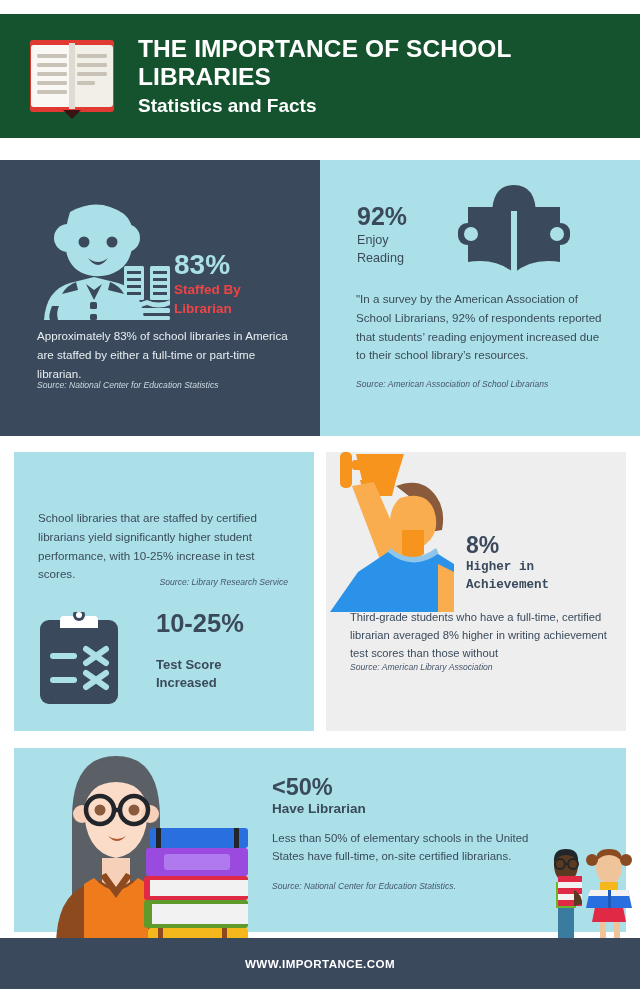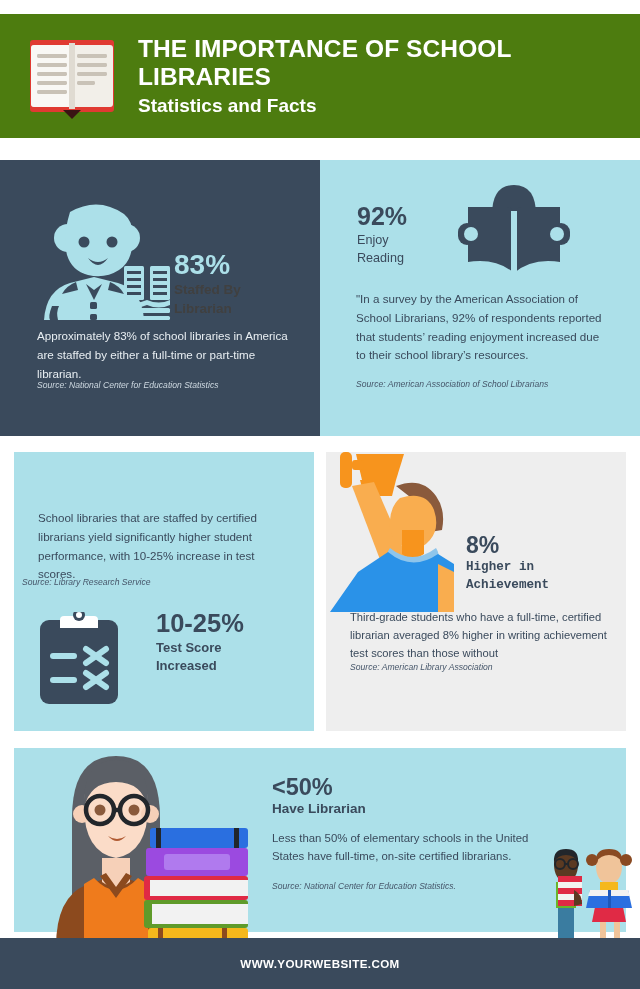--- a/index.html
+++ b/index.html
@@ -8,21 +8,21 @@
     background:#ffffff;
     font-family:"Liberation Sans", sans-serif;
     position:relative;
     overflow:hidden;
   }
   .page { position:relative; width:640px; height:989px; background:#fff; }
 
   
   .header {
     position:absolute; left:0; top:14px; width:640px; height:124px;
-    background:#4d7c0f;
+    background:#14532d;
     display:flex; align-items:center;
   }
   .header-logo { margin-left:22px; width:100px; height:88px; flex:0 0 auto; }
   .header-text { margin-left:16px; }
   .header-title {
     color:#ffffff; font-size:24.5px; font-weight:bold;
     letter-spacing:0.1px; line-height:1.12;
     font-family:"Liberation Sans", sans-serif;
   }
   .header-sub {
@@ -37,21 +37,21 @@
   .row2-right {
     position:absolute; left:320px; top:160px; width:320px; height:276px;
     background:#ace0e9;
   }
   .librarian-icon { position:absolute; left:36px; top:196px; width:136px; height:124px; }
   .stat83 { position:absolute; left:174px; top:250px; }
   .stat83 .num {
     color:#ace0e9; font-size:28px; font-weight:bold; line-height:1.05;
   }
   .stat83 .lbl {
-    color:#404040; font-size:13.5px; font-weight:bold; line-height:1.38; margin-top:2px;
+    color:#ef4444; font-size:13.5px; font-weight:bold; line-height:1.38; margin-top:2px;
   }
   .body83 {
     position:absolute; left:37px; top:327px; width:255px;
     color:#e8eef2; font-size:11.6px; line-height:1.62;
   }
   .src83 {
     position:absolute; left:37px; top:379px; width:270px;
     color:#cdd8e0; font-size:8.6px; font-style:italic; line-height:1.4;
   }
 
@@ -75,27 +75,27 @@
   }
   .row3-right {
     position:absolute; left:326px; top:452px; width:300px; height:279px;
     background:#eeeeee;
   }
   .body-test {
     position:absolute; left:38px; top:509px; width:244px;
     color:#3a4a5c; font-size:11.6px; line-height:1.62;
   }
   .src-test {
-    position:absolute; left:22px; top:576px; width:250px;
-    color:#46566a; font-size:8.6px; font-style:italic; line-height:1.4;
+    position:absolute; left:38px; top:576px; width:250px;
+    color:#46566a; font-size:8.6px; font-style:italic; line-height:1.4;text-align:right;
   }
   .clipboard-icon { position:absolute; left:38px; top:612px; width:82px; height:92px; }
   .stat1025 { position:absolute; left:156px; top:610px; }
   .stat1025 .num { color:#3a4a5c; font-size:25.5px; font-weight:bold; line-height:1.05; }
-  .stat1025 .lbl { color:#3a4a5c; font-size:13px; font-weight:bold; line-height:1.4; margin-top:2px; }
+  .stat1025 .lbl { color:#3a4a5c; font-size:13px; font-weight:bold; line-height:1.4; margin-top:19px; }
 
   .trophy-boy { position:absolute; left:330px; top:452px; width:124px; height:160px; }
   .stat8 { position:absolute; left:466px; top:533px; }
   .stat8 .num { color:#3a4a5c; font-size:23px; font-weight:bold; line-height:1.05; }
   .stat8 .lbl { color:#3a4a5c; font-size:12.6px; font-weight:bold; line-height:1.4; margin-top:2px;font-family:Liberation Mono, monospace; }
   .body8 {
     position:absolute; left:350px; top:608px; width:262px;
     color:#3a4a5c; font-size:11.2px; line-height:1.62;
   }
   .src8 {
@@ -405,16 +405,16 @@
       <rect x="70" y="76" width="6" height="18" fill="#f0c49a"></rect>
       <rect x="54" y="92" width="10" height="7" rx="2" fill="#e02a45"></rect>
       <rect x="68" y="92" width="10" height="7" rx="2" fill="#e02a45"></rect>
       <path d="M46 44 h38 l4 18 h-46z" fill="#2a6fe0"></path>
       <path d="M46 44 h38 l2 6 h-42z" fill="#f2f2f2"></path>
       <rect x="64" y="44" width="3" height="18" fill="#1d58bb"></rect>
     </svg>
   </div>
 
   <div class="footer">
-    <div class="footer-text">WWW.YOURWEBSITE.COM</div>
+    <div class="footer-text">WWW.IMPORTANCE.COM</div>
   </div>
 
 </div>
 
 </body></html>

